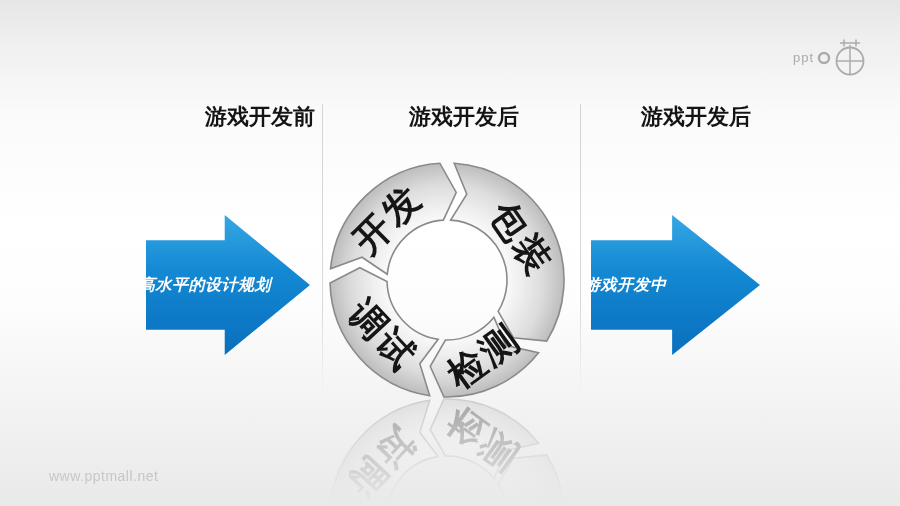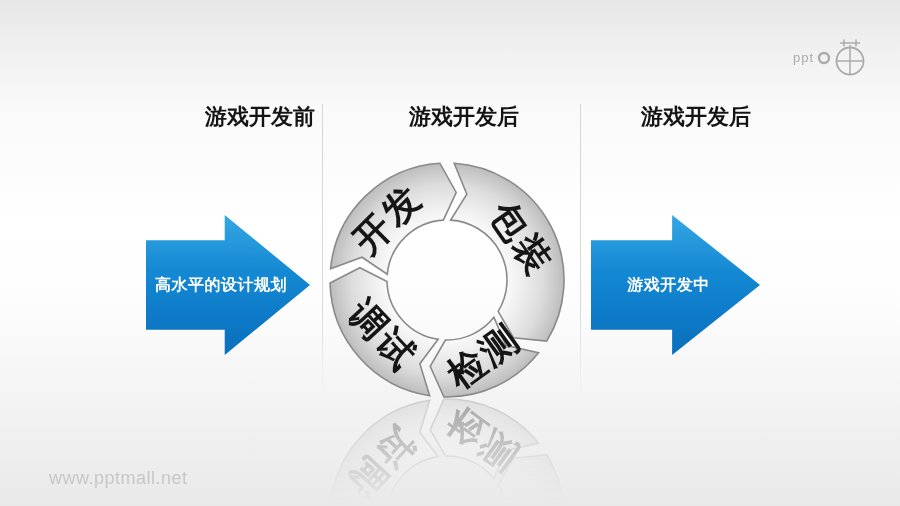--- a/index.html
+++ b/index.html
@@ -16,35 +16,36 @@
   .logo{position:absolute;left:793px;top:36px;display:flex;align-items:center;}
   .logo-text{font-size:13px;color:#ababab;letter-spacing:1px;line-height:1;transform:translateY(-2px);}
   .col-header{position:absolute;top:102px;font-size:22px;font-weight:700;color:#141414;margin-left:29px;}
   .h1{left:176px;} .h2{left:380px;} .h3{left:612px;}
   .divider{
     position:absolute;top:104px;width:1px;height:293px;z-index:1;
     background:linear-gradient(180deg,#d4d4d4 0%,#d9d9d9 70%,rgba(217,217,217,0) 100%);
   }
   .d1{left:322px;} .d2{left:580px;}
   .arrow{
-    position:absolute;z-index:3;display:flex;align-items:center;justify-content:center;
+    position:absolute;z-index:3;display:flex;align-items:center;justify-content:flex-start;
     background:linear-gradient(180deg,#36a7e4 0%,#1489d3 40%,#0d79c6 75%,#0a70bd 100%);
     clip-path:polygon(0 18%,48% 18%,48% 0,100% 50%,48% 100%,48% 82%,0 82%);
+    font-style:italic;
   }
   .arrow-left{left:146px;top:215px;width:164px;height:140px;}
   .arrow-right{left:591px;top:215px;width:169px;height:140px;}
   .arrow-label{color:#ffffff;font-size:16px;font-weight:700;letter-spacing:.5px;transform:translateX(-7px);white-space:nowrap;}
   .ring{position:absolute;left:322px;top:155px;width:250px;height:250px;z-index:3;}
   .ring-reflection{
     position:absolute;left:322px;top:391px;width:250px;height:250px;z-index:2;
     transform:scaleY(-1);opacity:.38;
     -webkit-mask-image:linear-gradient(to top,rgba(0,0,0,1) 0%,rgba(0,0,0,0) 45%);
     mask-image:linear-gradient(to top,rgba(0,0,0,1) 0%,rgba(0,0,0,0) 45%);
   }
-  .watermark{position:absolute;left:49px;top:468px;font-size:18px;color:#c7c7c7;letter-spacing:.5px;z-index:4;}
+  .watermark{position:absolute;left:49px;top:468px;font-size:14px;color:#c7c7c7;letter-spacing:.5px;z-index:4;}
 </style>
 </head>
 <body>
 
 <div class="slide">
 
 
   <div class="logo">
     <span class="logo-text">ppt</span>
     <svg width="60" height="46" viewBox="0 0 60 46">

